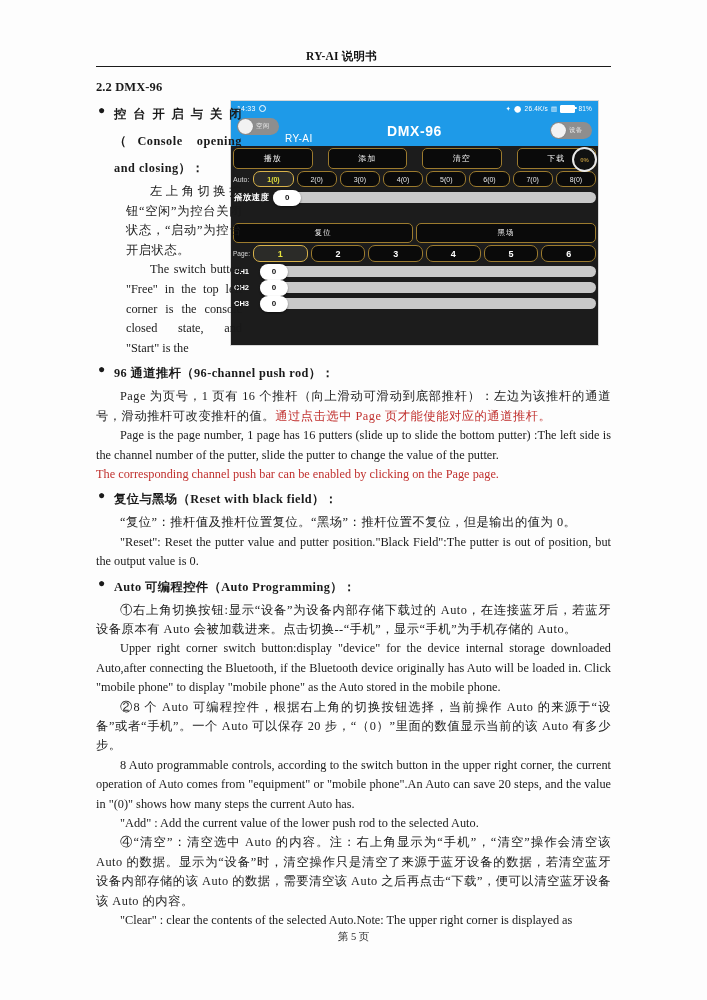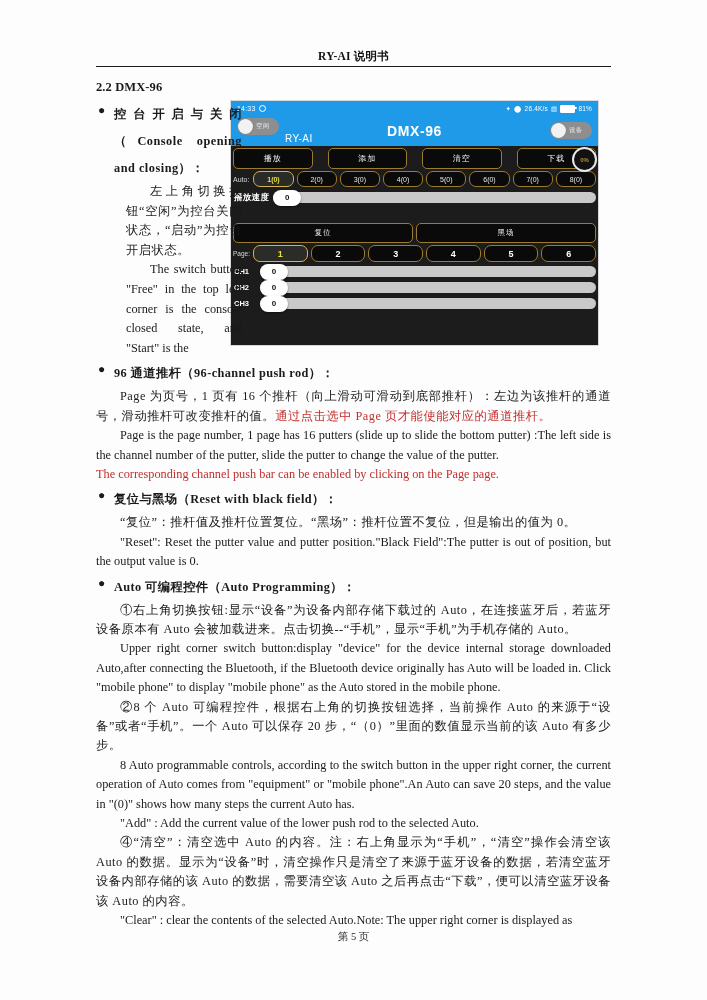--- a/index.html
+++ b/index.html
@@ -17,21 +17,21 @@
   }
   .page {
     position: absolute;
     inset: 0;
     background: #fdfdfd;
   }
 
   
   .doc-header {
     position: absolute;
-    left: 96px;
+    left: 84px;
     top: 46px;
     width: 515px;
     text-align: center;
   }
   .doc-header .htitle {
     font-family: "Liberation Serif", serif;
     font-weight: bold;
     font-size: 11.5px;
     letter-spacing: .2px;
     color: #111;

